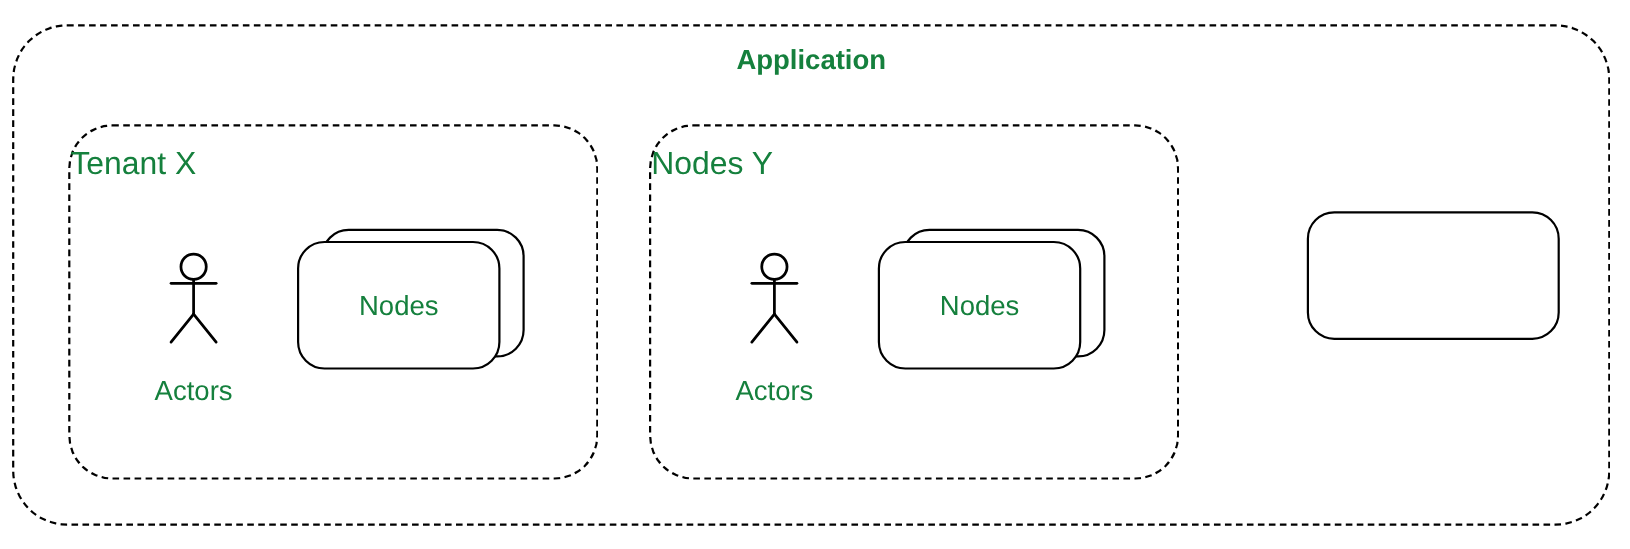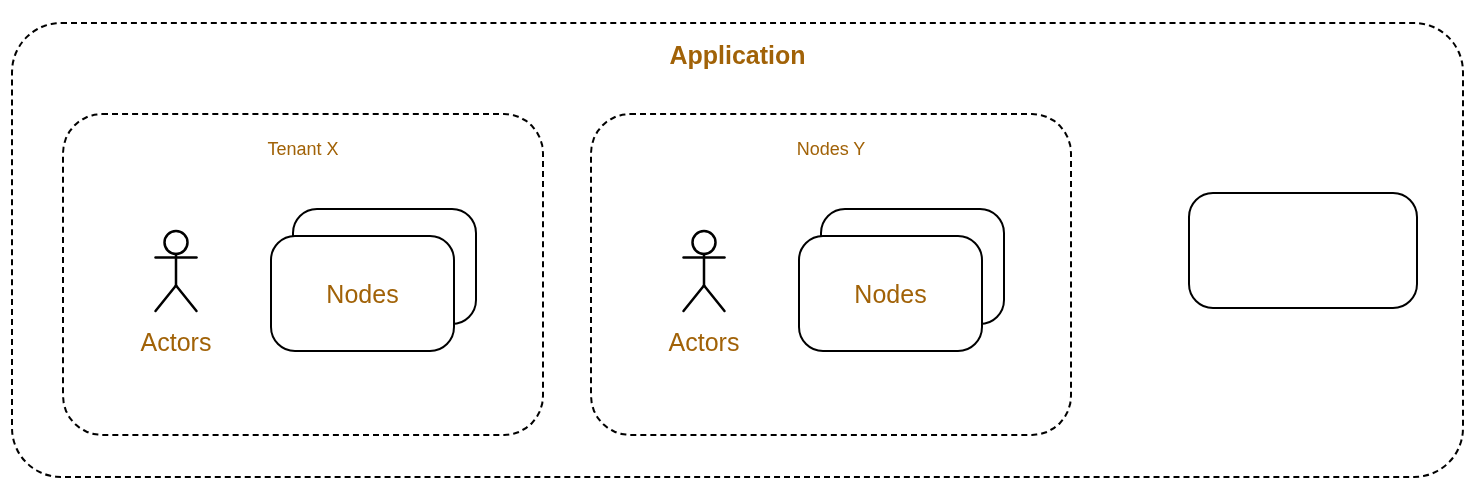--- a/index.html
+++ b/index.html
@@ -7,21 +7,21 @@
     padding: 0;
     background: #ffffff;
     font-family: "Liberation Sans", sans-serif;
   }
   .canvas {
     position: relative;
     width: 1482px;
     height: 499px;
     background: #ffffff;
     overflow: hidden;
-    color: #a16207;
+    color: #15803d;
   }
   .dashed-box {
     position: absolute;
     border: 2.5px dashed #000000;
     background: transparent;
     box-sizing: border-box;
   }
   .app-box {
     left: 11px;
     top: 22px;
@@ -45,56 +45,56 @@
     height: 323px;
     border-radius: 40px;
   }
   .tenant-x { left: 62px; }
   .tenant-y { left: 590px; }
   .tenant-title {
     position: absolute;
     left: 0;
     right: 0;
     top: 19px;
-    text-align: center;
-    font-size: 18px;
+    text-align: left;
+    font-size: 29px;
     line-height: 30px;
   }
   .actor-group {
     position: absolute;
     left: 50px;
     top: 114px;
     width: 124px;
     text-align: center;
   }
   .actor-group svg {
     display: block;
     margin: 0 auto;
   }
   .actor-label {
-    margin-top: 15px;
+    margin-top: 29px;
     font-size: 25px;
     line-height: 28px;
   }
   .card {
     position: absolute;
     border: 2.5px solid #000000;
     border-radius: 25px;
     background: #ffffff;
     box-sizing: border-box;
   }
   .nodes-back {
     left: 228px;
     top: 93px;
     width: 185px;
     height: 117px;
   }
   .nodes-front {
     left: 206px;
-    top: 120px;
+    top: 104px;
     width: 185px;
     height: 117px;
     display: flex;
     align-items: center;
     justify-content: center;
   }
   .config-back {
     left: 1188px;
     top: 192px;
     width: 230px;

